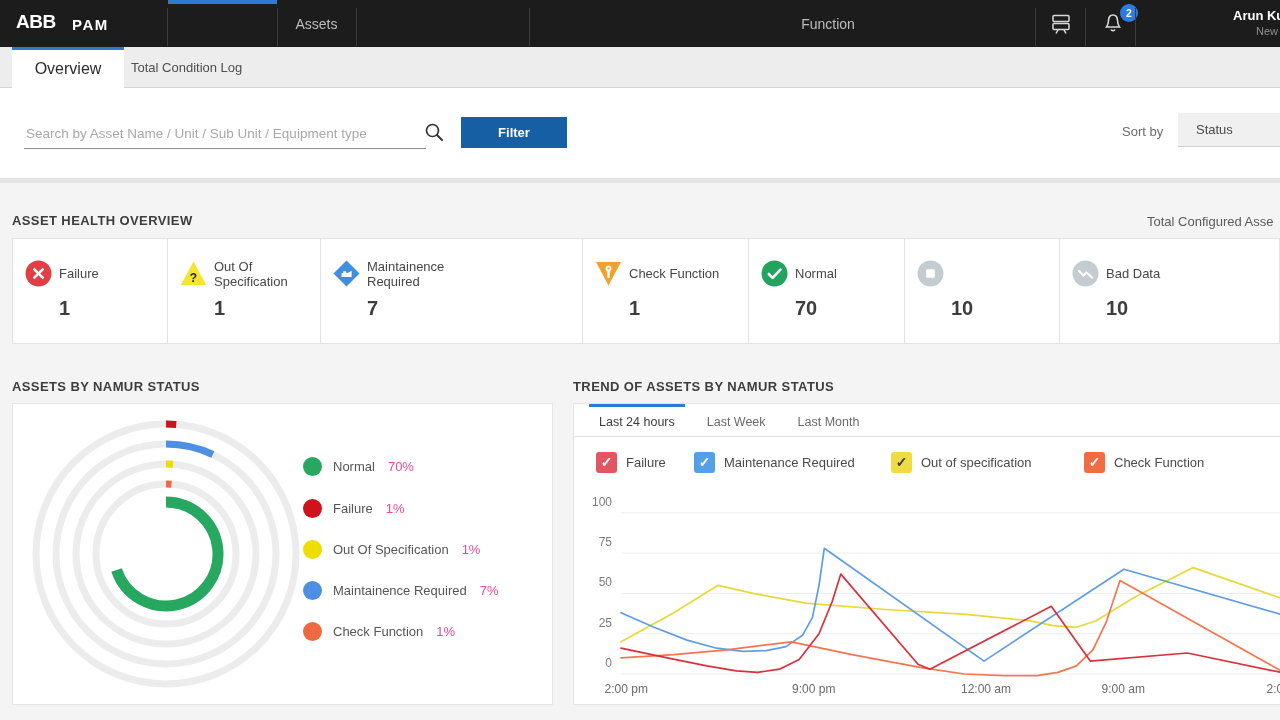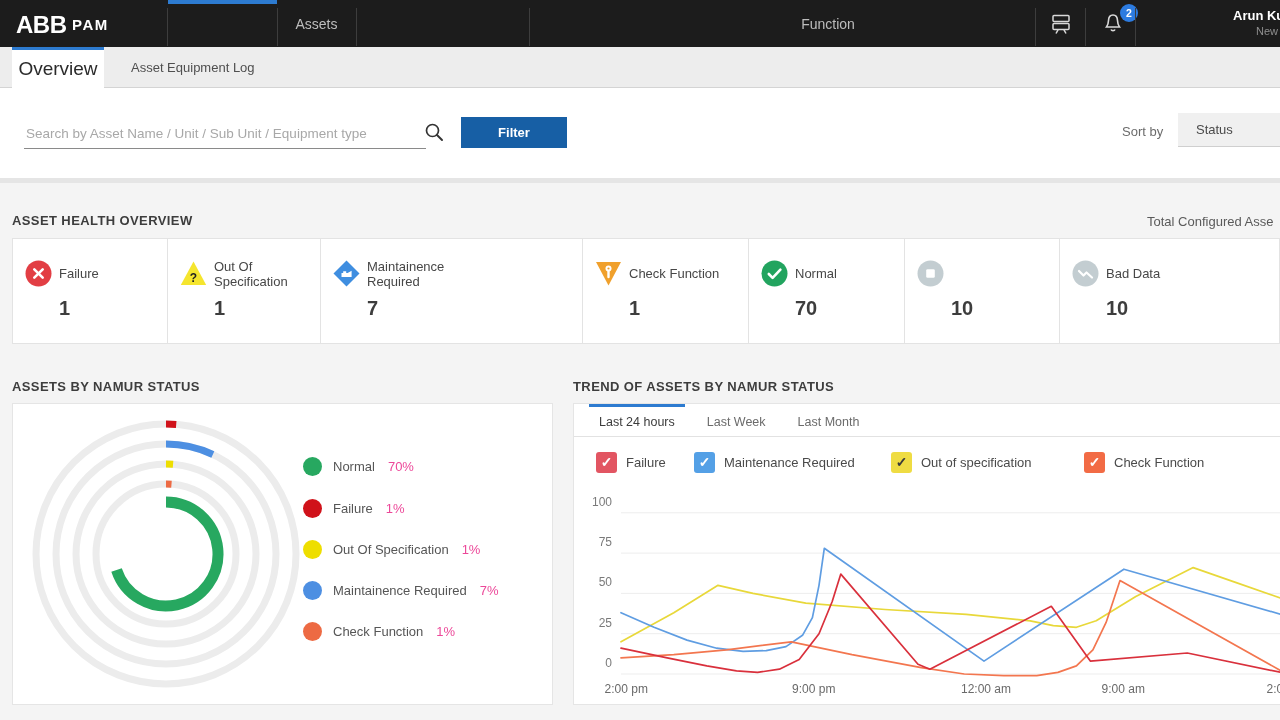--- a/index.html
+++ b/index.html
@@ -6,36 +6,36 @@
   body{
     width:1280px;height:720px;position:relative;overflow:hidden;
     background:#f4f4f4;font-family:"Liberation Sans",sans-serif;
     -webkit-font-smoothing:antialiased;
   }
   .abs{position:absolute;}
   
   #topnav{left:0;top:0;width:1280px;height:47px;background:#1c1c1c;}
   #nav-active-strip{left:168px;top:0;width:109px;height:4px;background:#2d7bd0;}
   .nav-sep{top:8px;width:1px;height:38px;background:#3d3d3d;}
-  #logo{left:16px;top:11px;color:#fff;font-size:24px;font-weight:800;letter-spacing:-0.5px;}
+  #logo{left:16px;top:11px;color:#fff;font-size:19px;font-weight:800;letter-spacing:-0.5px;}
   #appname{left:72px;top:16px;color:#fff;font-size:15px;font-weight:bold;letter-spacing:1.5px;}
   .nav-item{top:0;height:47px;display:flex;align-items:center;justify-content:center;
     color:#bdbdbd;font-size:14px;cursor:pointer;}
   .nav-item.active{color:#fff;font-weight:bold;}
   .nav-icon{top:0;height:47px;display:flex;align-items:center;justify-content:center;cursor:pointer;}
   #bell-badge{position:absolute;top:4px;right:-10px;width:18px;height:18px;border-radius:50%;
     background:#2c7be0;color:#fff;font-size:10.5px;font-weight:bold;display:flex;
     align-items:center;justify-content:center;}
   #user-name{left:1233px;top:8px;color:#fff;font-size:13px;font-weight:bold;white-space:nowrap;}
   #user-sub{left:1256px;top:25px;color:#8f8f8f;font-size:11px;white-space:nowrap;}
   
   #subtabs{left:0;top:47px;width:1280px;height:41px;background:#ededed;border-bottom:1px solid #d4d4d4;box-sizing:border-box;}
-  #tab-overview{left:12px;top:47px;width:92px;height:41px;background:#fff;border-top:3px solid #2d7bd0;
+  #tab-overview{left:12px;top:47px;width:112px;height:41px;background:#fff;border-top:3px solid #2d7bd0;
     box-sizing:border-box;display:flex;align-items:center;justify-content:center;
-    font-size:19px;color:#2b2b2b;cursor:pointer;}
+    font-size:16px;color:#2b2b2b;cursor:pointer;}
   #tab-acl{left:131px;top:47px;height:41px;display:flex;align-items:center;
     font-size:13px;color:#4f4f4f;cursor:pointer;}
   
   #searchband{left:0;top:88px;width:1280px;height:90px;background:#fff;}
   #search-input{left:24px;top:118px;width:398px;height:28px;border:none;outline:none;
     border-bottom:1px solid #8a8a8a;background:transparent;font-size:13.5px;
     font-family:"Liberation Sans",sans-serif;color:#333;}
   #search-input::placeholder{color:#a8a8a8;}
   #search-icon{left:424px;top:122px;cursor:pointer;}
   #filter-btn{left:461px;top:117px;width:106px;height:31px;background:#175fa5;border:none;
@@ -112,21 +112,21 @@
     </svg>
     <span id="bell-badge">2</span>
   </div>
   <div class="nav-sep abs" style="left:1135px"></div>
   <div id="user-name" class="abs">Arun Ku</div>
   <div id="user-sub" class="abs">New</div>
 </div>
 
 <div id="subtabs" class="abs"></div>
 <div id="tab-overview" class="abs">Overview</div>
-<div id="tab-acl" class="abs">Asset Equipment Log</div>
+<div id="tab-acl" class="abs">Total Condition Log</div>
 
 <div id="searchband" class="abs"></div>
 <input id="search-input" class="abs" type="text" placeholder="Search by Asset Name / Unit / Sub Unit / Equipment type" style="">
 <div id="search-icon" class="abs">
   <svg width="20" height="20" viewBox="0 0 20 20" fill="none">
     <circle cx="8.5" cy="8.5" r="6" stroke="#333" stroke-width="1.7"></circle>
     <line x1="13" y1="13" x2="18" y2="18" stroke="#333" stroke-width="2" stroke-linecap="round"></line>
   </svg>
 </div>
 <button id="filter-btn" class="abs">Filter</button>

